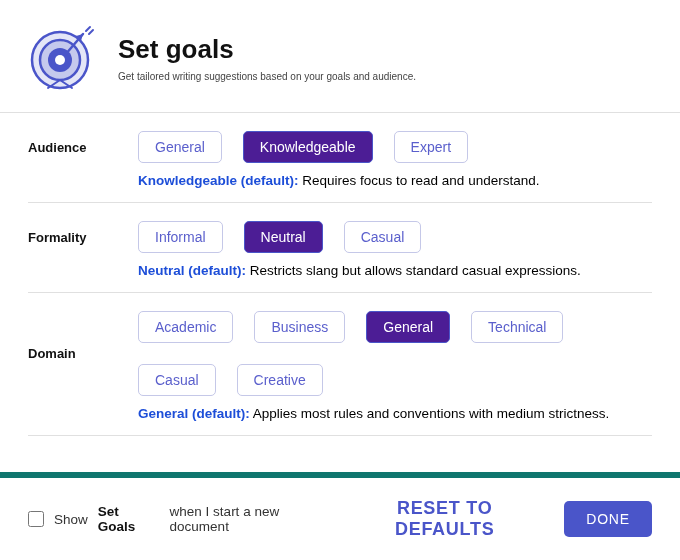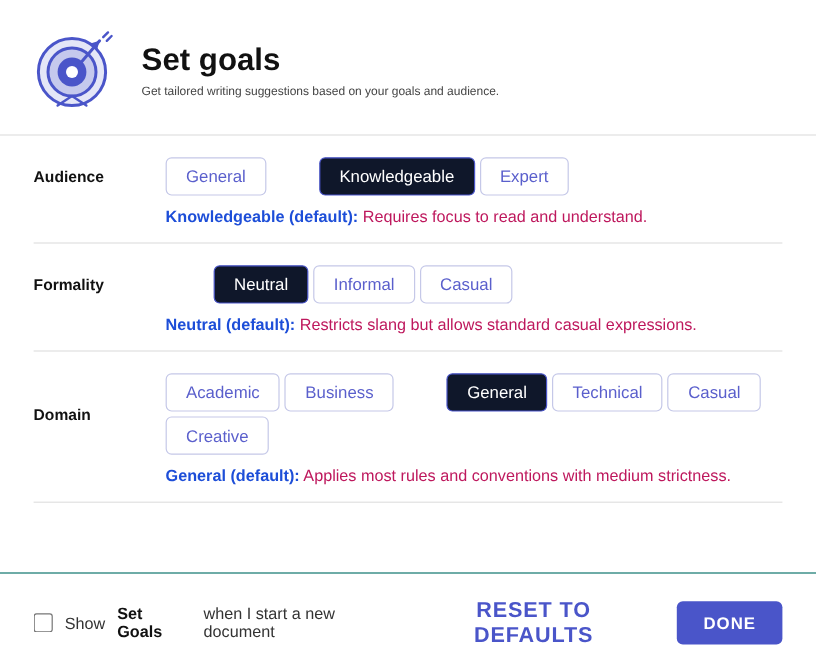--- a/index.html
+++ b/index.html
@@ -73,65 +73,64 @@
     .section-label {
       font-size: 13px;
       font-weight: 700;
       color: #111;
       width: 110px;
       flex-shrink: 0;
     }
 
     .btn-group {
       display: flex;
-      gap: 4px;
+      gap: 21px;
       flex-wrap: wrap;
     }
 
     .btn-option {
       padding: 7px 16px;
       border-radius: 5px;
       border: 1.5px solid #c5c8e8;
       background: #fff;
       color: #5a5fcc;
       font-size: 14px;
       cursor: pointer;
       font-weight: 500;
       transition: background 0.1s;
     }
 
     .btn-option.active {
-      background: #0f172a;
+      background: #4c1d95;
       color: #fff;
       border-color: #4a55c9;
-      margin-left: 40px;
     }
 
     .section-description {
       font-size: 13.5px;
       color: #555;
       margin-left: 110px;
     }
 
     .section-description strong {
       color: #1d4ed8;
       font-weight: 600;
     }
 
     .section-description span {
-      color: #be185d;
+      color: #000000;
     }
 
     
     .footer {
       display: flex;
       align-items: center;
       justify-content: space-between;
       padding: 14px 28px;
-      border-top: 1px solid #0f766e;
+      border-top: 6px solid #0f766e;
       background: #fff;
     }
 
     .checkbox-label {
       display: flex;
       align-items: center;
       gap: 10px;
       font-size: 13.5px;
       color: #333;
       cursor: pointer;
@@ -169,21 +168,21 @@
       padding: 6px 4px;
     }
 
     .btn-done {
       background: #4a55c9;
       color: #fff;
       border: none;
       border-radius: 5px;
       padding: 10px 22px;
       font-size: 14px;
-      font-weight: 700;
+      font-weight: 400;
       letter-spacing: 0.06em;
       cursor: pointer;
       text-transform: uppercase;
     }
   </style>
 </head>
 <body>
 
 <div class="page">
 
@@ -234,22 +233,22 @@
       <div class="section-description">
         <strong>Knowledgeable (default):</strong>
         <span> Requires focus to read and understand.</span>
       </div>
     </div>
 
     <div class="section">
       <div class="section-row">
         <span class="section-label">Formality</span>
         <div class="btn-group">
+          <button class="btn-option">Informal</button>
           <button class="btn-option active">Neutral</button>
-          <button class="btn-option">Informal</button>
           <button class="btn-option">Casual</button>
         </div>
       </div>
       <div class="section-description">
         <strong>Neutral (default):</strong>
         <span> Restricts slang but allows standard casual expressions.</span>
       </div>
     </div>
 
     <div class="section">

